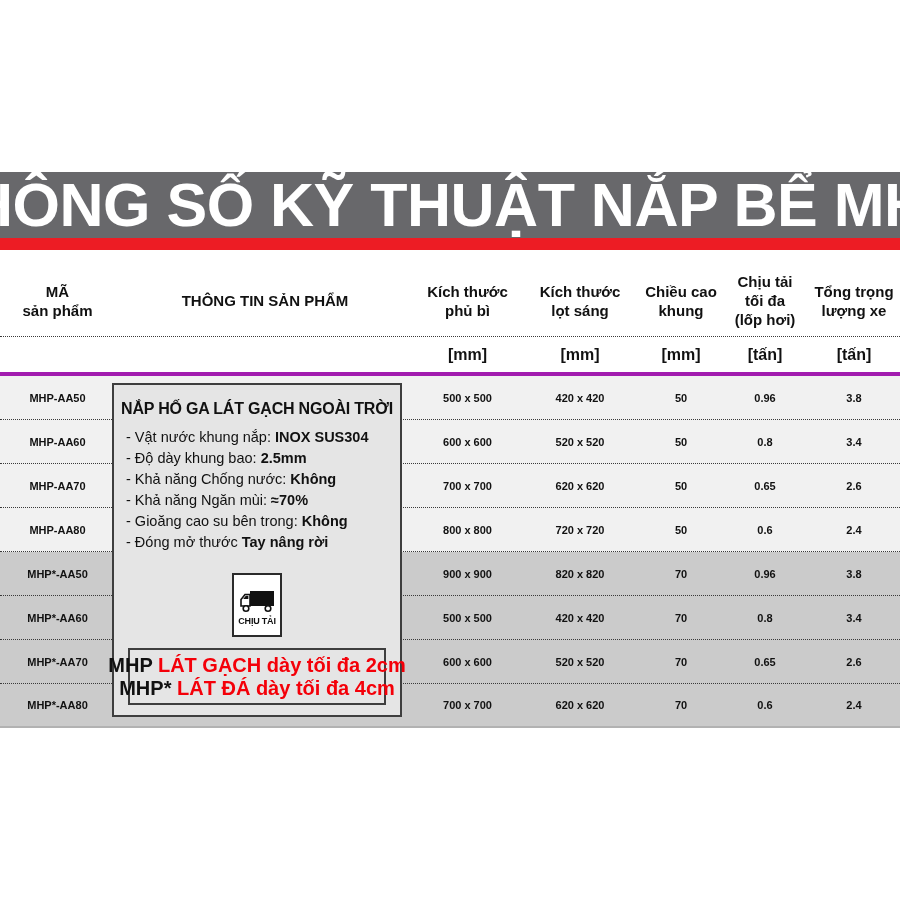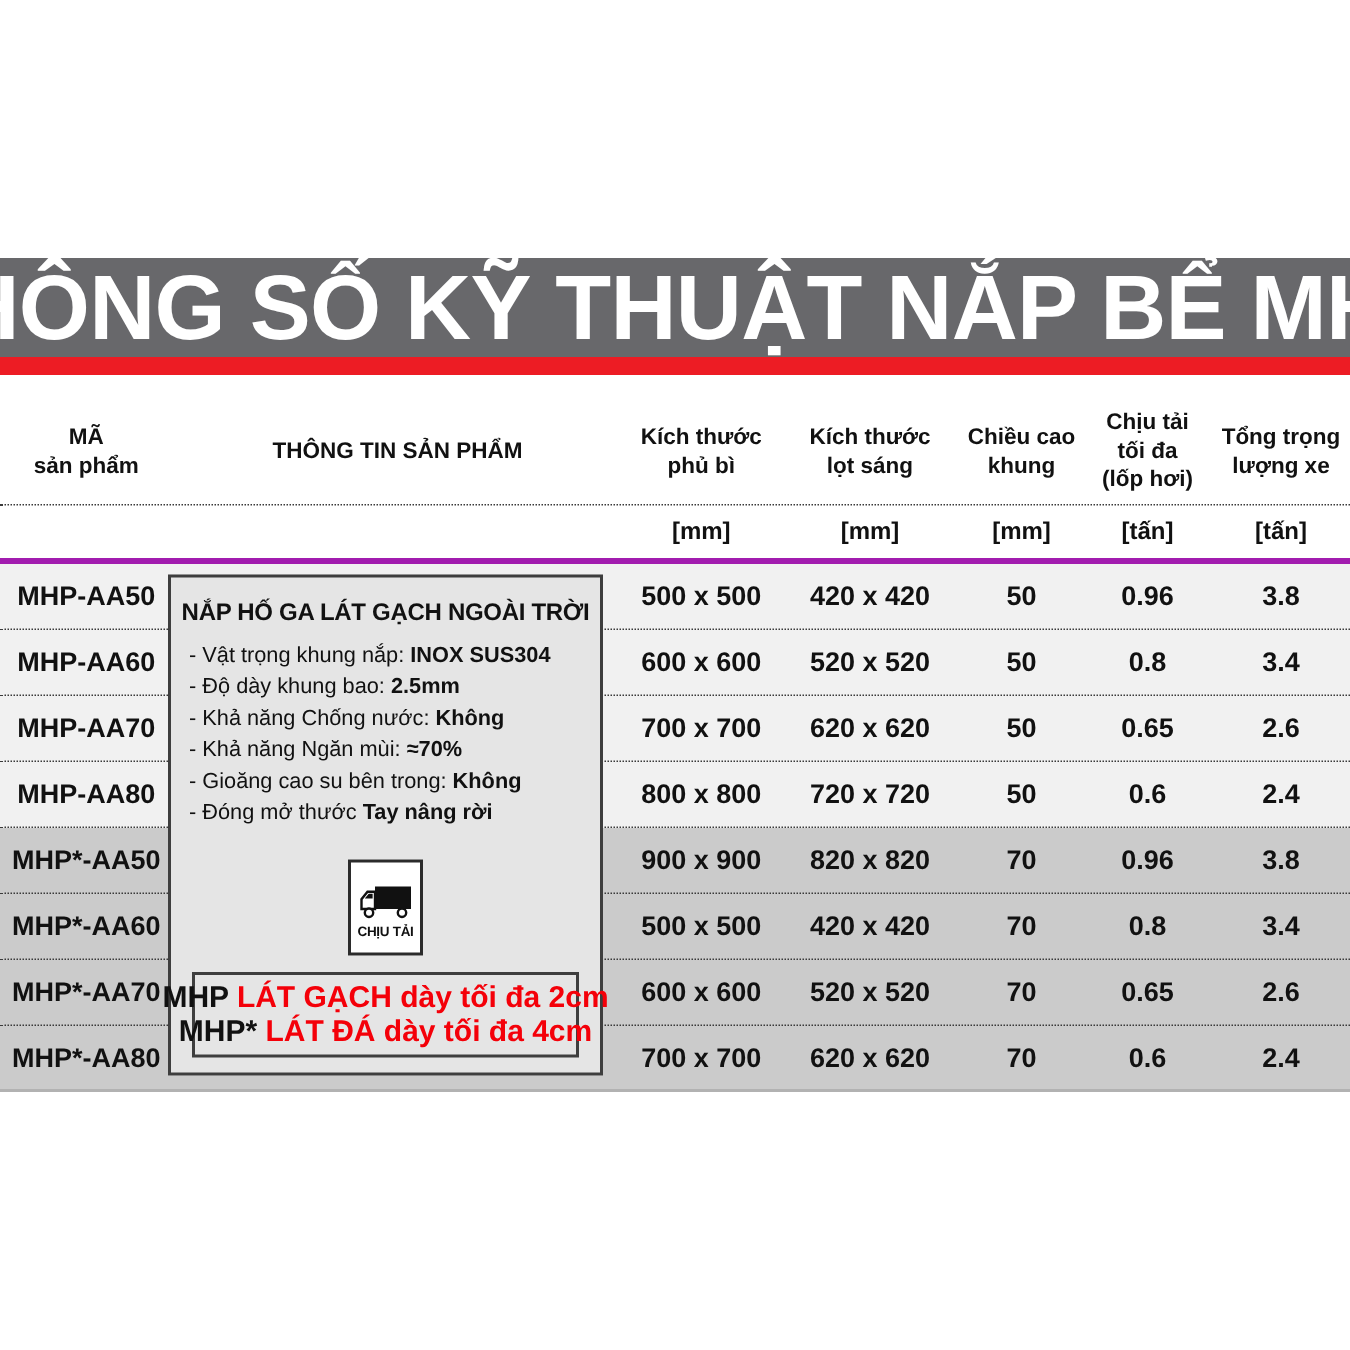--- a/index.html
+++ b/index.html
@@ -16,21 +16,21 @@
   .spec-table{position:absolute;left:0;top:265px;width:900px;}
   .grid{display:grid;grid-template-columns:115px 300px 105px 120px 82px 86px 92px;}
   .thead{height:71px;align-items:center;}
   .th{text-align:center;font-weight:bold;font-size:15px;line-height:19px;white-space:pre-line;}
   .units{height:35px;border-top:1px dotted #3a3a3a;border-bottom:4px solid #a21caf;align-items:center;}
   .unit{text-align:center;font-weight:bold;font-size:16px;}
   .tr{height:44px;border-bottom:1px dotted #3a3a3a;align-items:center;box-sizing:border-box;}
   .tr.last{border-bottom:2px solid #b2b2b2;}
   .tr.light{background:#f1f1f1;}
   .tr.dark{background:#cbcbcb;}
-  .td{text-align:center;font-weight:bold;font-size:18px;}
+  .td{text-align:center;font-weight:bold;font-size:11px;}
 
   
   .infobox{position:absolute;left:112px;top:383px;width:290px;height:334px;background:#e5e5e5;
            border:2px solid #3e3e3e;box-sizing:border-box;z-index:5;}
   .ib-title{margin-top:15px;text-align:center;font-weight:bold;font-size:16px;letter-spacing:-0.2px;}
   .ib-list{margin:9px 0 0 12px;}
   .ib-item{font-size:14.5px;line-height:21px;white-space:nowrap;}
   .ib-item b{font-weight:bold;}
 
   .loadbox{position:absolute;left:50%;transform:translateX(-50%);top:188px;width:50px;height:64px;
@@ -152,21 +152,21 @@
           <div class="td">70</div>
           <div class="td">0.6</div>
           <div class="td">2.4</div>
         </div>
       </div>
   </div>
 
   <div class="infobox">
     <div class="ib-title">NẮP HỐ GA LÁT GẠCH NGOÀI TRỜI</div>
     <div class="ib-list" id="ib-list">
-        <div class="ib-item"><span>- Vật trọng khung nắp: </span><b>INOX SUS304</b></div>
+        <div class="ib-item"><span>- Vật nước khung nắp: </span><b>INOX SUS304</b></div>
         <div class="ib-item"><span>- Độ dày khung bao: </span><b>2.5mm</b></div>
         <div class="ib-item"><span>- Khả năng Chống nước: </span><b>Không</b></div>
         <div class="ib-item"><span>- Khả năng Ngăn mùi: </span><b>≈70%</b></div>
         <div class="ib-item"><span>- Gioăng cao su bên trong: </span><b>Không</b></div>
         <div class="ib-item"><span>- Đóng mở thước </span><b>Tay nâng rời</b></div>
       </div>
 
     <div class="loadbox">
       <svg class="truck-svg" width="38" height="25" viewBox="0 0 38 25">
         <rect x="12" y="3" width="24" height="15" fill="#111"></rect>

